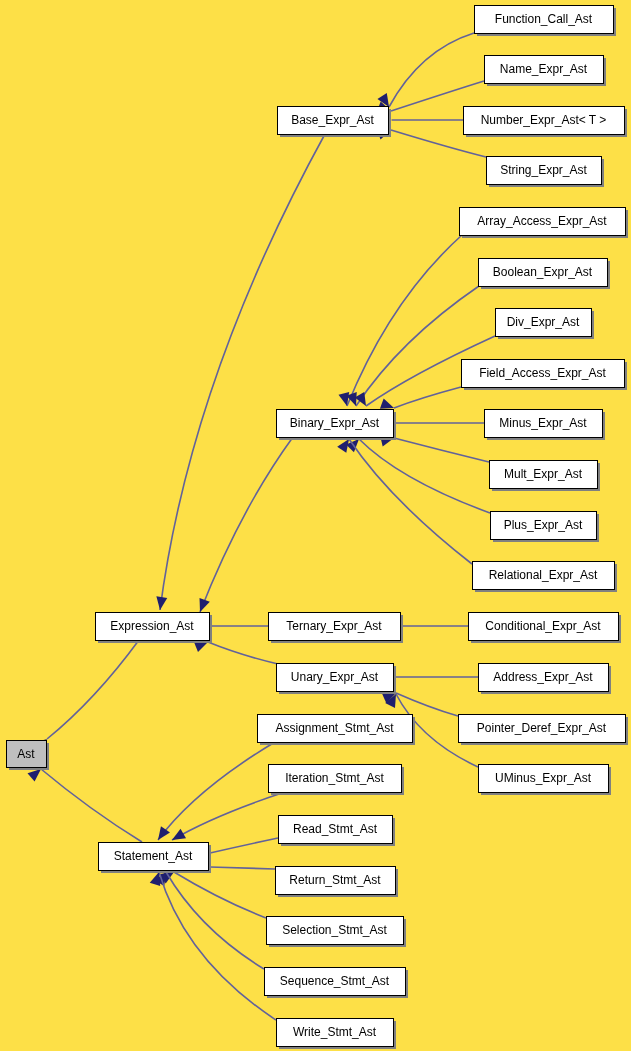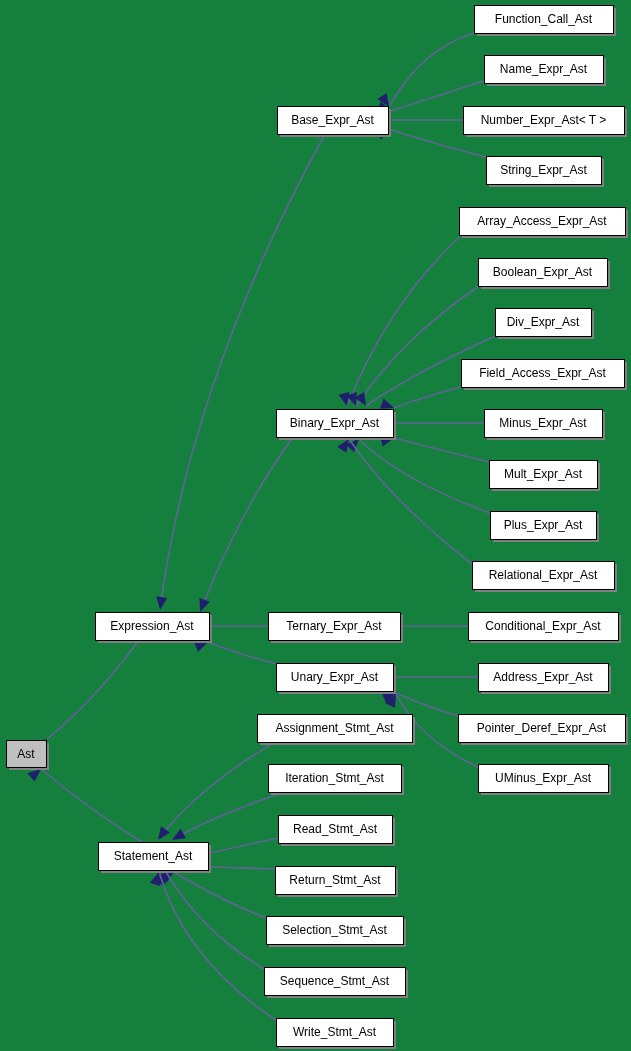--- a/index.html
+++ b/index.html
@@ -4,21 +4,21 @@
 <style>
   html, body {
     margin: 0;
     padding: 0;
     background: #ffffff;
   }
   #diagram-root {
     position: relative;
     width: 631px;
     height: 1051px;
-    background: #15803d;
+    background: #fde047;
     font-family: "Liberation Sans", sans-serif;
     overflow: hidden;
   }
   svg#graph {
     position: absolute;
     left: 0;
     top: 0;
     width: 631px;
     height: 1051px;
     display: block;

